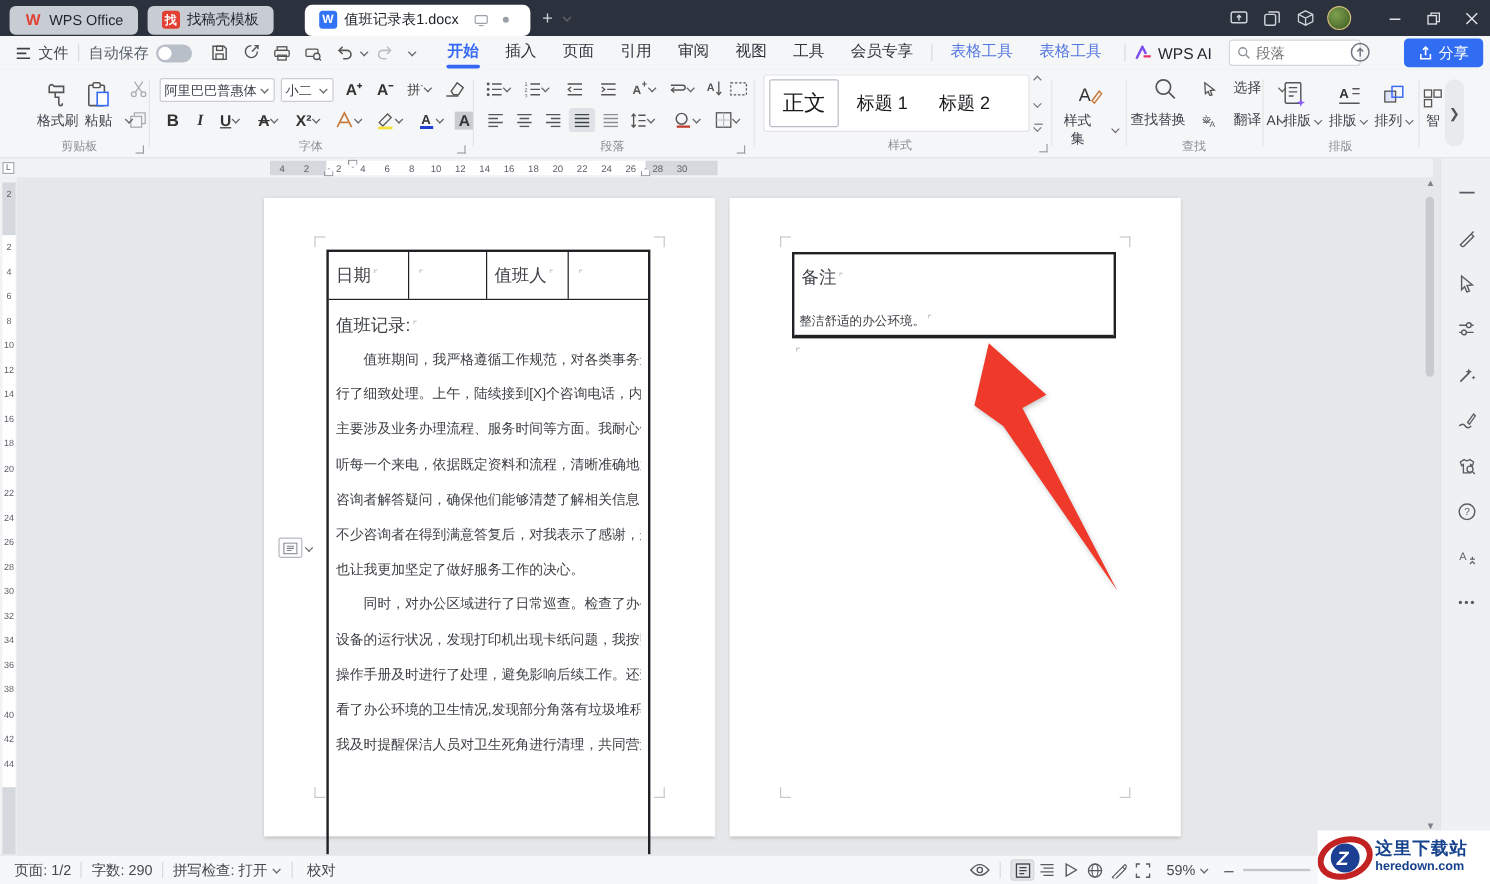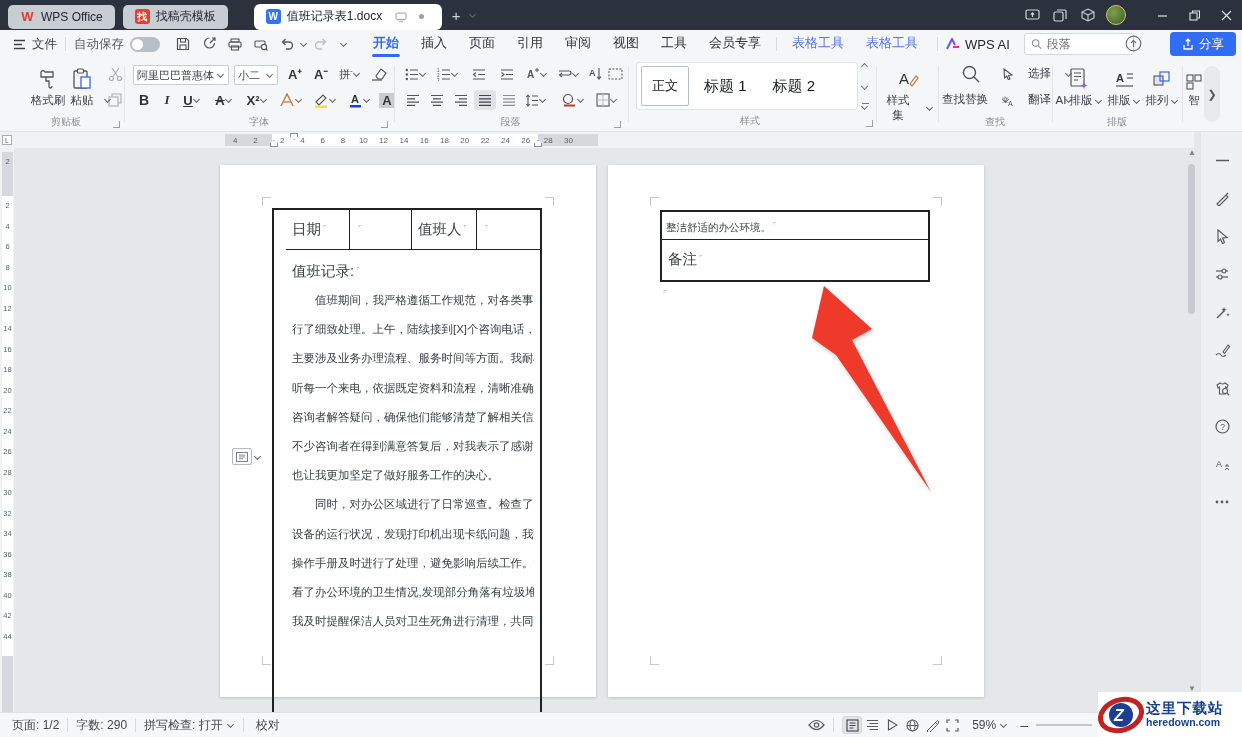--- a/index.html
+++ b/index.html
@@ -44,21 +44,21 @@
   .bigbtn { position:absolute; top:6px; width:44px; text-align:center; font-size:11.5px; color:#3c414a; }
   .bigbtn .bic { height:26px; display:flex; align-items:flex-end; justify-content:center; margin-bottom:3px; }
   .sic { position:absolute; width:22px; height:20px; display:flex; align-items:center; justify-content:center; }
   .combo { position:absolute; height:20px; border:1px solid #c9ccd1; background:#fff; border-radius:2px; display:flex; align-items:center; padding:0 3px; font-size:11px; white-space:nowrap; overflow:hidden; }
   .combo .chv { margin-left:auto; }
   .chv { width:8px; height:8px; display:inline-block; position:relative; flex:none; }
   .chv::after { content:""; position:absolute; left:1px; top:1px; width:4px; height:4px; border-right:1.2px solid #666; border-bottom:1.2px solid #666; transform:rotate(45deg); }
   .glyph { font-size:13px; color:#333; font-weight:bold; }
   #stylegal { position:absolute; left:636px; top:4px; width:222px; height:48px; background:#fff; border:1px solid #e1e3e6; border-radius:3px; display:flex; align-items:center; }
   .styleitem { height:40px; margin-left:4px; padding:0 10px; display:flex; align-items:center; font-size:15px; color:#17191c; border:1px solid transparent; border-radius:2px; white-space:nowrap; }
-  .styleitem.sel { border:1px solid #b9bdc4; box-shadow:inset 0 0 0 2px #fff; font-size:13px; }
+  .styleitem.sel { border:1px solid #b9bdc4; box-shadow:inset 0 0 0 2px #fff; font-size:18px; }
   .galarrows { position:absolute; left:858px; top:6px; width:14px; height:44px; display:flex; flex-direction:column; justify-content:space-between; align-items:center; }
   .tinychv { width:7px; height:5px; position:relative; }
   .tinychv::after { content:""; position:absolute; left:0; top:0; width:4px; height:4px; border-right:1.1px solid #777; border-bottom:1.1px solid #777; transform:rotate(45deg); }
   .tinychv.up::after { transform:rotate(-135deg); }
   .smbtext { position:absolute; font-size:11.5px; color:#3c414a; display:flex; align-items:center; gap:14px; white-space:nowrap; }
   #expandpill { position:absolute; left:1204px; top:8px; width:16px; height:56px; background:#e8eaed; border-radius:8px; display:flex; align-items:center; justify-content:center; color:#555; font-size:11px; }
 
   
   #hruler { position:absolute; left:14px; top:132px; width:1180px; height:16px; background:#f1f2f4; }
   .hrseg { position:absolute; top:2px; height:12px; display:flex; align-items:center; overflow:hidden; }
@@ -80,21 +80,21 @@
   #docarea { position:absolute; left:14px; top:148px; width:1186px; height:564px; background:#e6e7e9; }
   .page { position:absolute; top:17px; width:376px; height:532px; background:#fff; box-shadow:0 1px 3px rgba(0,0,0,.18); }
   #page1 { left:206px; }
   #page2 { left:594px; }
   .cmark { position:absolute; width:9px; height:9px; border-color:#c5c8cd; border-style:solid; border-width:0; }
   .cm-tl { border-top-width:1px; border-left-width:1px; }
   .cm-tr { border-top-width:1px; border-right-width:1px; }
   .cm-bl { border-bottom-width:1px; border-left-width:1px; }
   .cm-br { border-bottom-width:1px; border-right-width:1px; }
   .cjk { color:#3d4045; }
-  #tbl1 { position:absolute; left:52px; top:43px; width:270px; height:526px; border:2px solid #1f2125;padding-left:12px; }
+  #tbl1 { position:absolute; left:52px; top:43px; width:270px; height:526px; border:2px solid #1f2125; }
   #tbl1r1 { display:flex; height:40px; border-bottom:1.5px solid #1f2125; }
   .t1c { border-right:1px solid #1f2125; padding-left:6px; font-size:14.5px; line-height:38px; color:#2a2d31; position:relative; }
   .t1c:last-child { border-right:none; }
   .pmark { font-size:8px; color:#a9adb3; vertical-align:3px; margin-left:2px; }
   #recbody { padding:6px 6px 0 6px; }
   #reclabel { font-size:14.5px; color:#2a2d31; height:30px; line-height:30px; }
   .bline { height:29.2px; line-height:29.2px; font-size:11.5px; color:#3d4045; text-align:justify; text-align-last:justify; text-justify:inter-character; overflow:hidden; white-space:nowrap; }
   .bline.indent { text-indent:23px; }
   .bline.endline { text-align-last:left; }
   #tbl2 { position:absolute; left:52px; top:45px; width:270px; border:2px solid #1f2125; }
@@ -722,25 +722,25 @@
       </div>
     </div>
 
     <div class="page" id="page2">
       <span class="cmark cm-tl" style="left:42px;top:32px;"></span>
       <span class="cmark cm-tr" style="right:42px;top:32px;"></span>
       <span class="cmark cm-bl" style="left:42px;bottom:32px;"></span>
       <span class="cmark cm-br" style="right:42px;bottom:32px;"></span>
 
       <div id="tbl2">
+        <div id="tbl2rb">
+          <span class="cjk">备注</span><span class="pmark">⌜</span>
+        </div>
         <div id="tbl2ra">
           <span>整洁舒适的办公环境。</span><span class="pmark">⌜</span>
-        </div>
-        <div id="tbl2rb">
-          <span class="cjk">备注</span><span class="pmark">⌜</span>
         </div>
       </div>
       <span id="p2pmark">⌜</span>
     </div>
 
     <div id="parabtn">
       <span class="pbx">
         <svg width="12" height="10" viewBox="0 0 12 10">
             <rect x="0.5" y="0.5" width="11" height="9" fill="none" stroke="#7d828a" stroke-width="1"></rect>
             <path d="M3 3.2 h6 M3 5 h6 M3 6.8 h4" stroke="#7d828a" stroke-width="0.9"></path>

